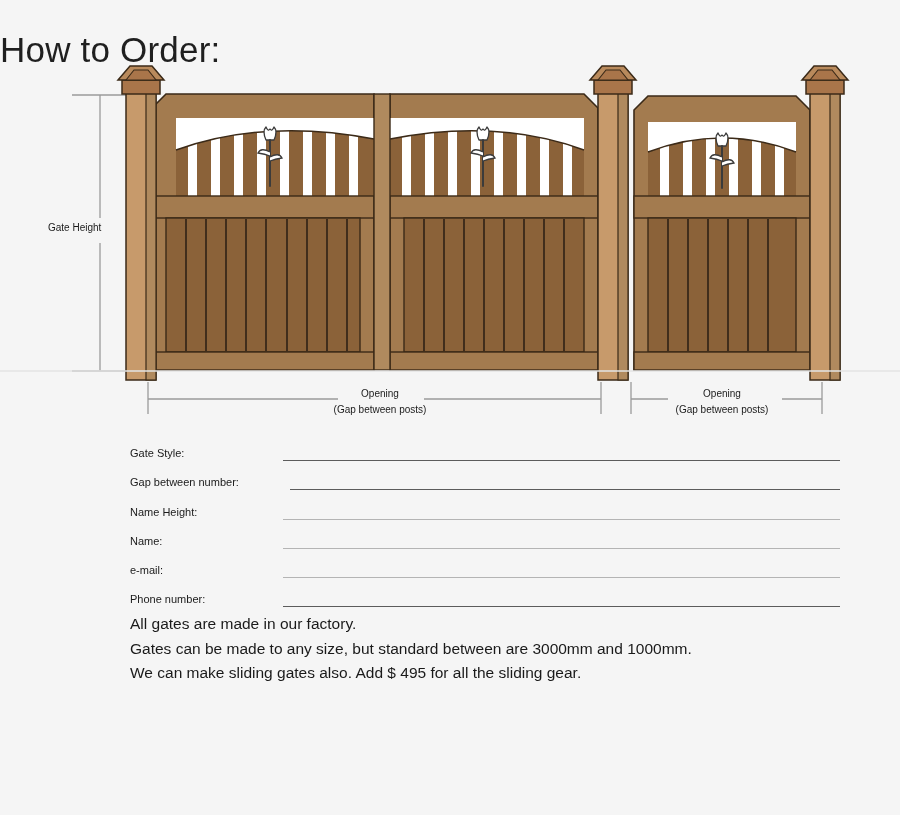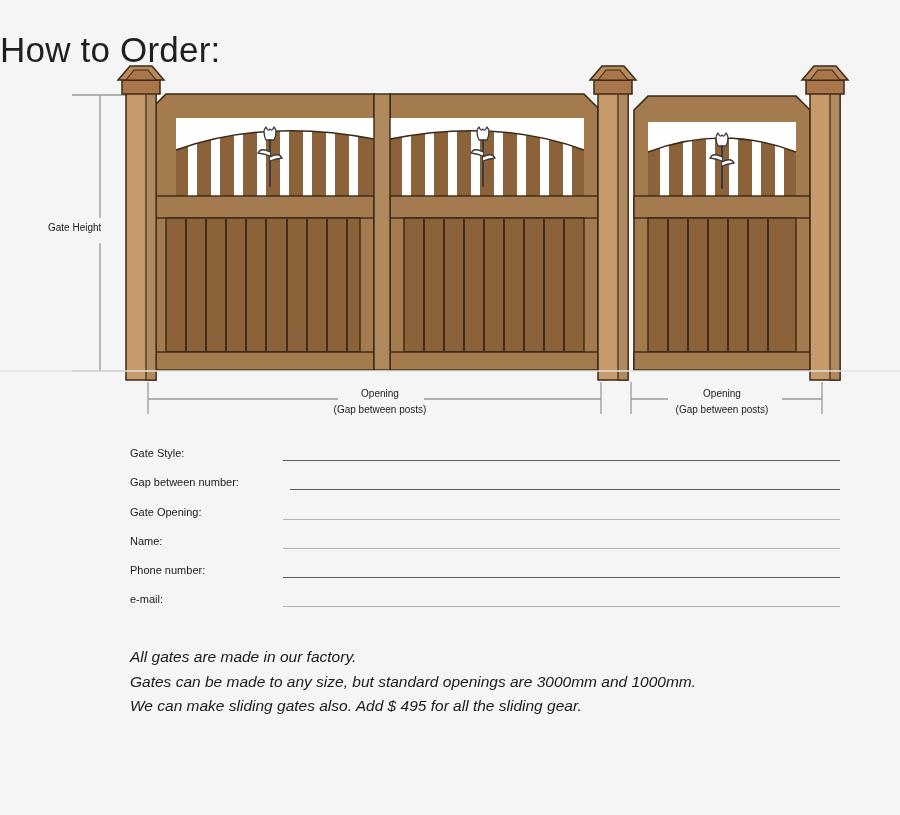--- a/index.html
+++ b/index.html
@@ -78,23 +78,22 @@
     border-bottom: 1.4px solid #5c5c5c;
   }
   .form-line.light {
     border-bottom-color: #b4b4b4;
   }
 
   
   .notes {
     position: absolute;
     left: 130px;
-    top: 645px;
+    top: 612px;
     width: 740px;
-    font-style: italic;
   }
   .notes p {
     margin: 0;
     font-size: 15.5px;
     line-height: 24.5px;
     color: #1a1a1a;
     white-space: nowrap;
   }
 </style>
 </head>
@@ -312,34 +311,34 @@
 <div class="form-area" id="form-area">
     <div class="form-row">
       <span class="form-label">Gate Style:</span>
       <span class="form-line" style="left: 283px; right: 60px;"></span>
     </div>
     <div class="form-row">
       <span class="form-label">Gap between number:</span>
       <span class="form-line" style="left: 290px; right: 60px;"></span>
     </div>
     <div class="form-row">
-      <span class="form-label">Gate Opening:</span>
+      <span class="form-label">Name Height:</span>
       <span class="form-line light" style="left: 283px; right: 60px;"></span>
     </div>
     <div class="form-row">
       <span class="form-label">Name:</span>
       <span class="form-line light" style="left: 283px; right: 60px;"></span>
     </div>
     <div class="form-row">
+      <span class="form-label">e-mail:</span>
+      <span class="form-line light" style="left: 283px; right: 60px;"></span>
+    </div>
+    <div class="form-row">
       <span class="form-label">Phone number:</span>
       <span class="form-line" style="left: 283px; right: 60px;"></span>
     </div>
-    <div class="form-row">
-      <span class="form-label">e-mail:</span>
-      <span class="form-line light" style="left: 283px; right: 60px;"></span>
-    </div>
   </div>
 
 <div class="notes" id="notes-area">
     <p>All gates are made in our factory.</p>
-    <p>Gates can be made to any size, but standard openings are 3000mm and 1000mm.</p>
+    <p>Gates can be made to any size, but standard between are 3000mm and 1000mm.</p>
     <p>We can make sliding gates also. Add $ 495 for all the sliding gear.</p>
   </div>
 
 </body></html>

